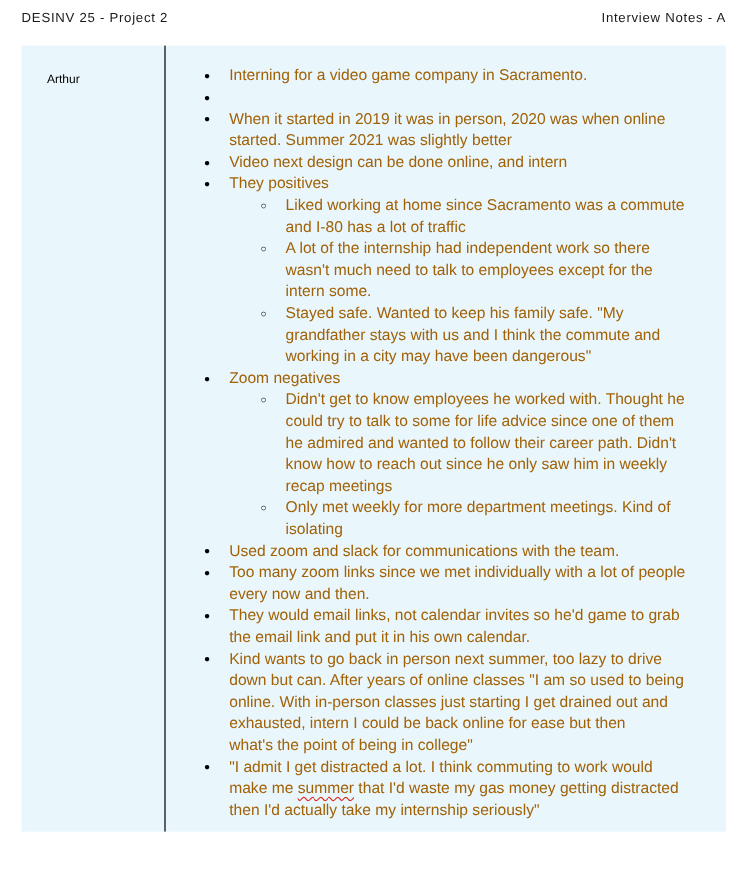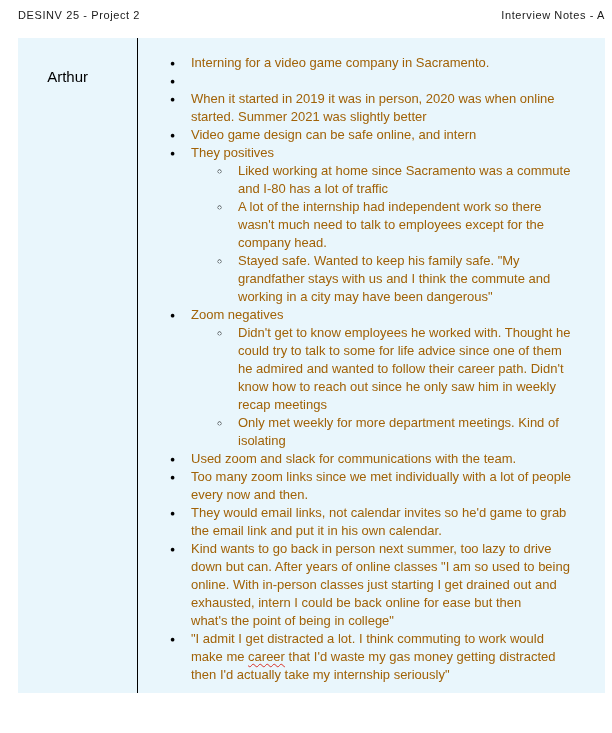--- a/index.html
+++ b/index.html
@@ -33,22 +33,22 @@
     display: flex;
     margin: 16px 7px 0 18px;
     min-height: 655px;
     background: #e9f6fc;
     box-sizing: border-box;
   }
   .cell-left {
     width: 119px;
     flex: 0 0 119px;
     box-sizing: border-box;
-    padding: 12px 4px 0 5px;
-    font-size: 15px;
+    padding: 2px 4px 0 5px;
+    font-size: 10px;
     line-height: 18px;
     white-space: pre;
   }
   .cell-right {
     flex: 1 1 auto;
     border-left: 1.4px solid #000000;
     box-sizing: border-box;
     padding: 16px 0 9px 0;
   }
   .note-item {
@@ -101,36 +101,36 @@
           <div class="note-item level1">
             <span class="marker">●</span>
           </div>
           <div class="note-item level1">
             <span class="marker">●</span>
             <span class="note-text">When it started in 2019 it was in person, 2020 was when online
 started. Summer 2021 was slightly better</span>
           </div>
           <div class="note-item level1">
             <span class="marker">●</span>
-            <span class="note-text">Video game design can be safe online, and intern</span>
+            <span class="note-text">Video next design can be done online, and intern</span>
           </div>
           <div class="note-item level1">
             <span class="marker">●</span>
             <span class="note-text">They positives</span>
           </div>
           <div class="note-item level2">
             <span class="marker">○</span>
             <span class="note-text">Liked working at home since Sacramento was a commute
 and I-80 has a lot of traffic</span>
           </div>
           <div class="note-item level2">
             <span class="marker">○</span>
             <span class="note-text">A lot of the internship had independent work so there
 wasn't much need to talk to employees except for the
-company head.</span>
+intern some.</span>
           </div>
           <div class="note-item level2">
             <span class="marker">○</span>
             <span class="note-text">Stayed safe. Wanted to keep his family safe. "My
 grandfather stays with us and I think the commute and
 working in a city may have been dangerous"</span>
           </div>
           <div class="note-item level1">
             <span class="marker">●</span>
             <span class="note-text">Zoom negatives</span>
@@ -166,20 +166,20 @@
             <span class="marker">●</span>
             <span class="note-text">Kind wants to go back in person next summer, too lazy to drive
 down but can. After years of online classes "I am so used to being
 online. With in-person classes just starting I get drained out and
 exhausted, intern I could be back online for ease but then
 what's the point of being in college"</span>
           </div>
           <div class="note-item level1">
             <span class="marker">●</span>
             <span class="note-text">"I admit I get distracted a lot. I think commuting to work would
-make me <span class="squiggle">career</span> that I'd waste my gas money getting distracted
+make me <span class="squiggle">summer</span> that I'd waste my gas money getting distracted
 then I'd actually take my internship seriously"</span>
           </div>
         </div>
     </div>
   </div>
 
 </div>
 
 </body></html>

